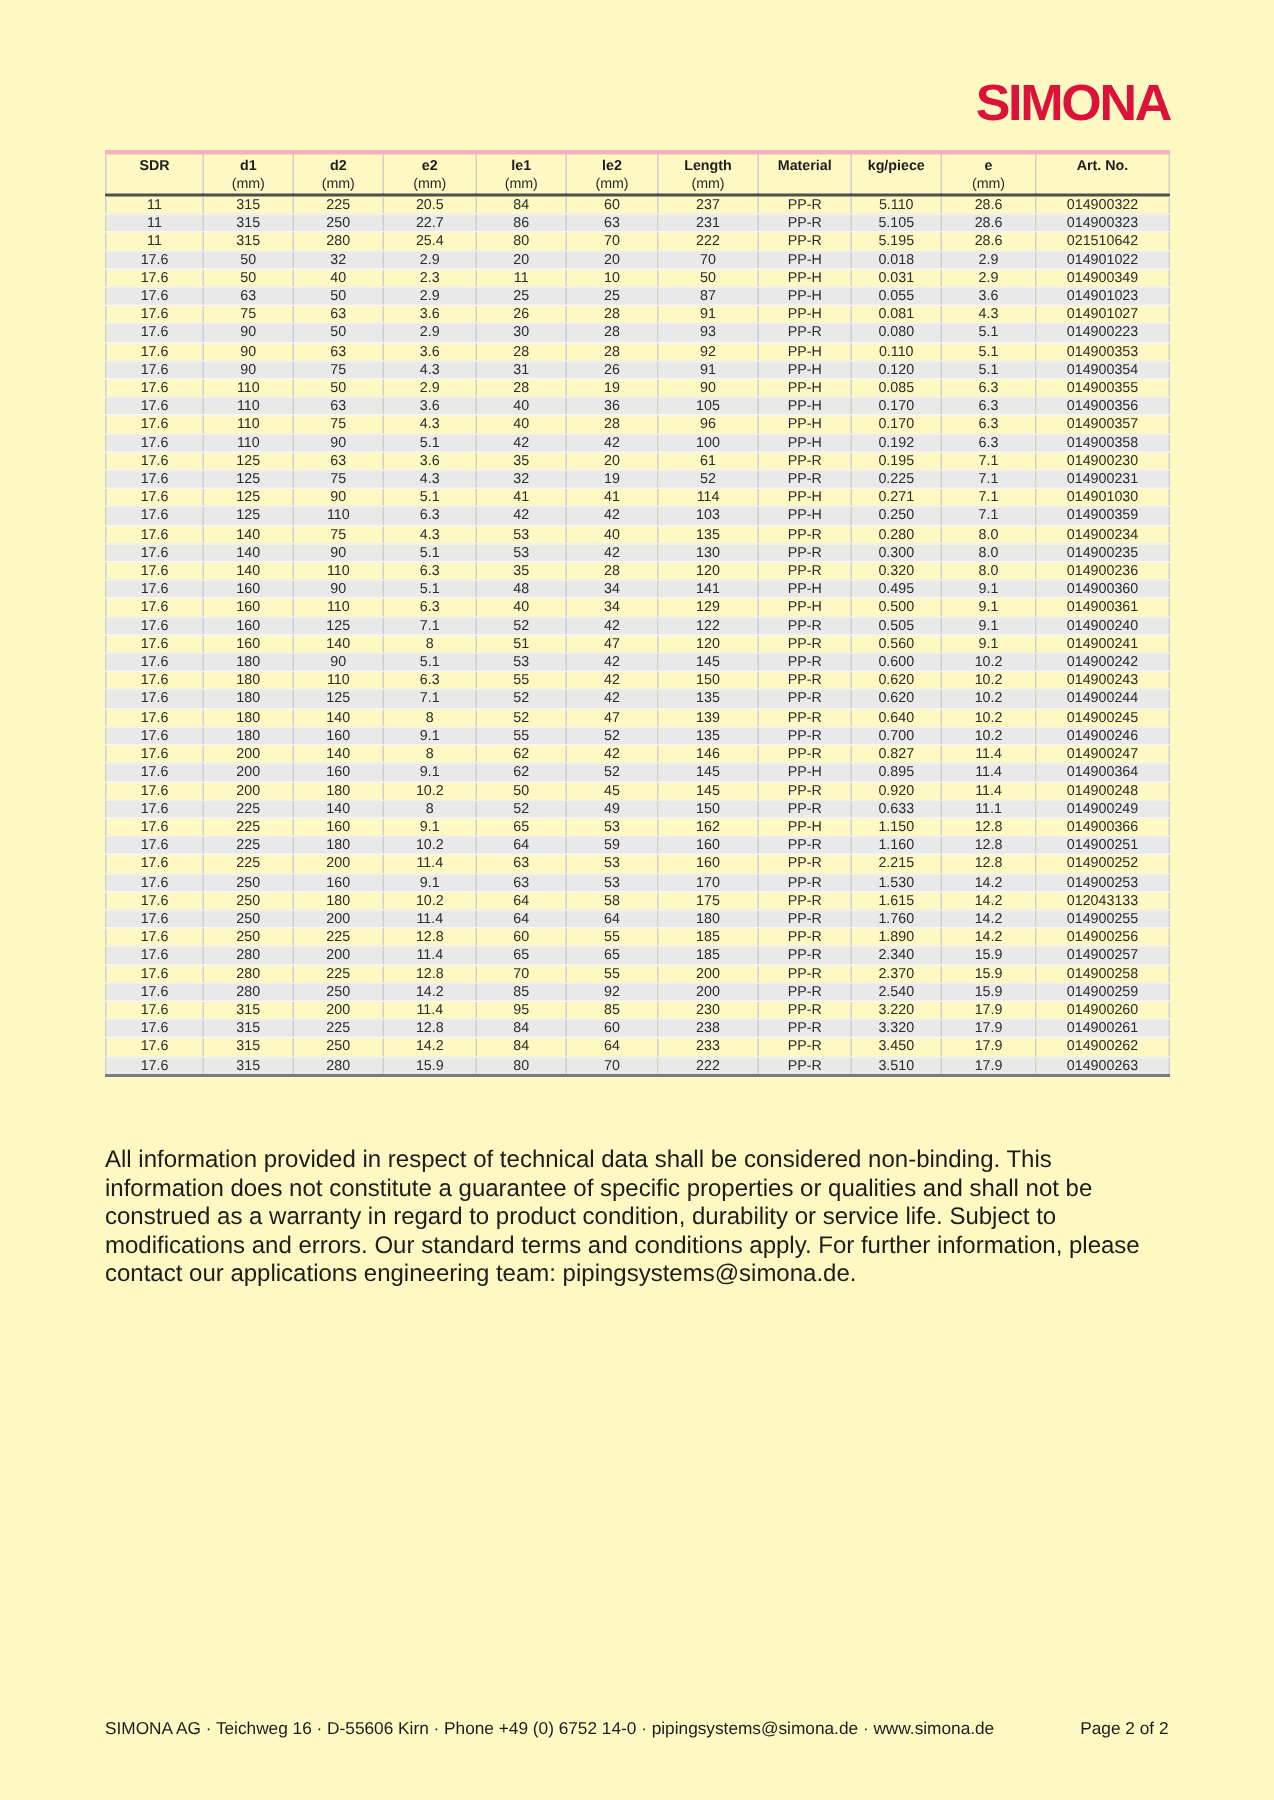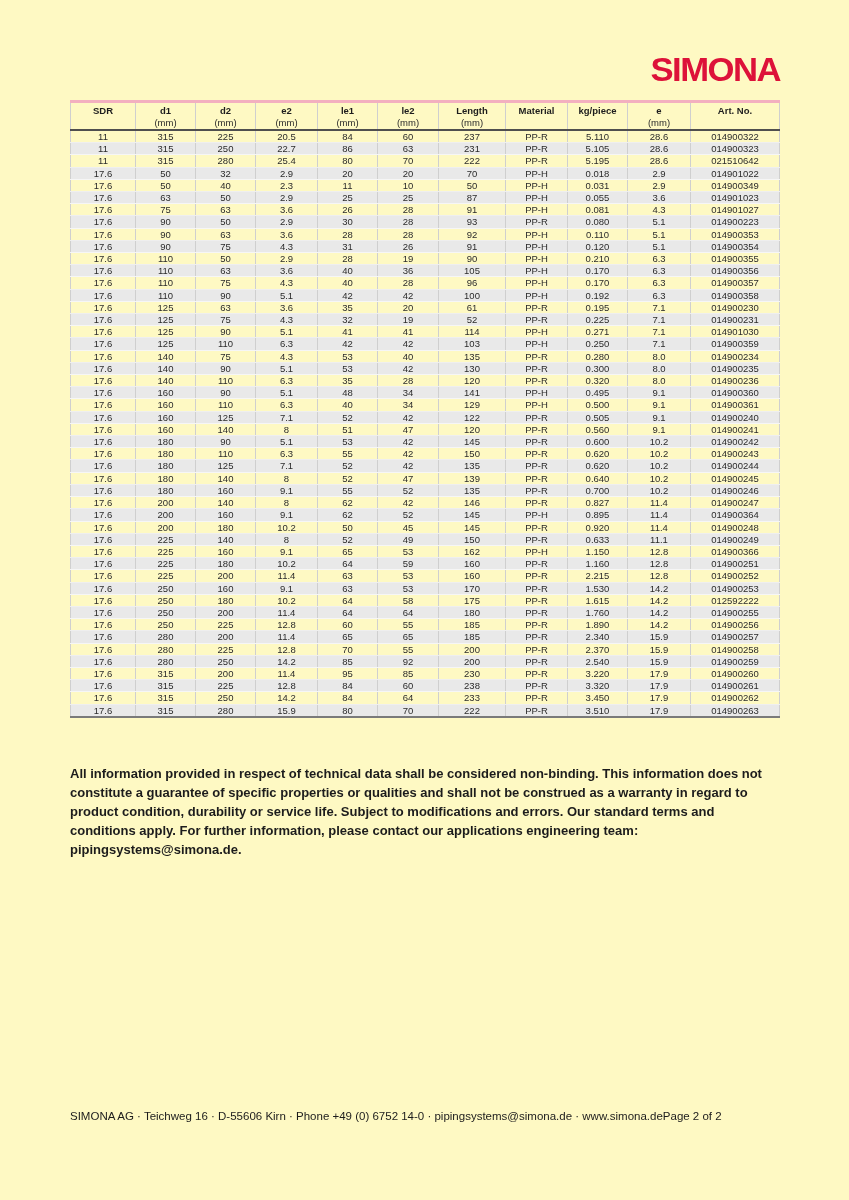--- a/index.html
+++ b/index.html
@@ -77,31 +77,31 @@
   }
   table.spec tbody tr:nth-child(even) td {
     border-bottom: 1px solid #f6f6f6;
   }
   .disclaimer {
     position: absolute;
     top: 764px;
     left: 70px;
     width: 702px;
     margin: 0;
-    font-size: 13px;
+    font-size: 16px;
     line-height: 19px;
     color: #1c1c1c;
-    font-weight: bold;
   }
   .footer {
     position: absolute;
-    top: 1110px;
+    top: 1147px;
     left: 70px;
     width: 709px;
     display: flex;
+    justify-content: space-between;
     font-size: 11.5px;
     color: #1c1c1c;
   }
 </style>
 </head>
 <body>
 
 <div class="page">
 
   <div class="logo" style="color: rgb(221, 18, 57);">SIMONA</div>
@@ -301,21 +301,21 @@
         </tr>
         <tr>
           <td>17.6</td>
           <td>110</td>
           <td>50</td>
           <td>2.9</td>
           <td>28</td>
           <td>19</td>
           <td>90</td>
           <td>PP-H</td>
-          <td>0.210</td>
+          <td>0.085</td>
           <td>6.3</td>
           <td>014900355</td>
         </tr>
         <tr>
           <td>17.6</td>
           <td>110</td>
           <td>63</td>
           <td>3.6</td>
           <td>40</td>
           <td>36</td>
@@ -667,21 +667,21 @@
           <td>17.6</td>
           <td>250</td>
           <td>180</td>
           <td>10.2</td>
           <td>64</td>
           <td>58</td>
           <td>175</td>
           <td>PP-R</td>
           <td>1.615</td>
           <td>14.2</td>
-          <td>012592222</td>
+          <td>012043133</td>
         </tr>
         <tr>
           <td>17.6</td>
           <td>250</td>
           <td>200</td>
           <td>11.4</td>
           <td>64</td>
           <td>64</td>
           <td>180</td>
           <td>PP-R</td>

